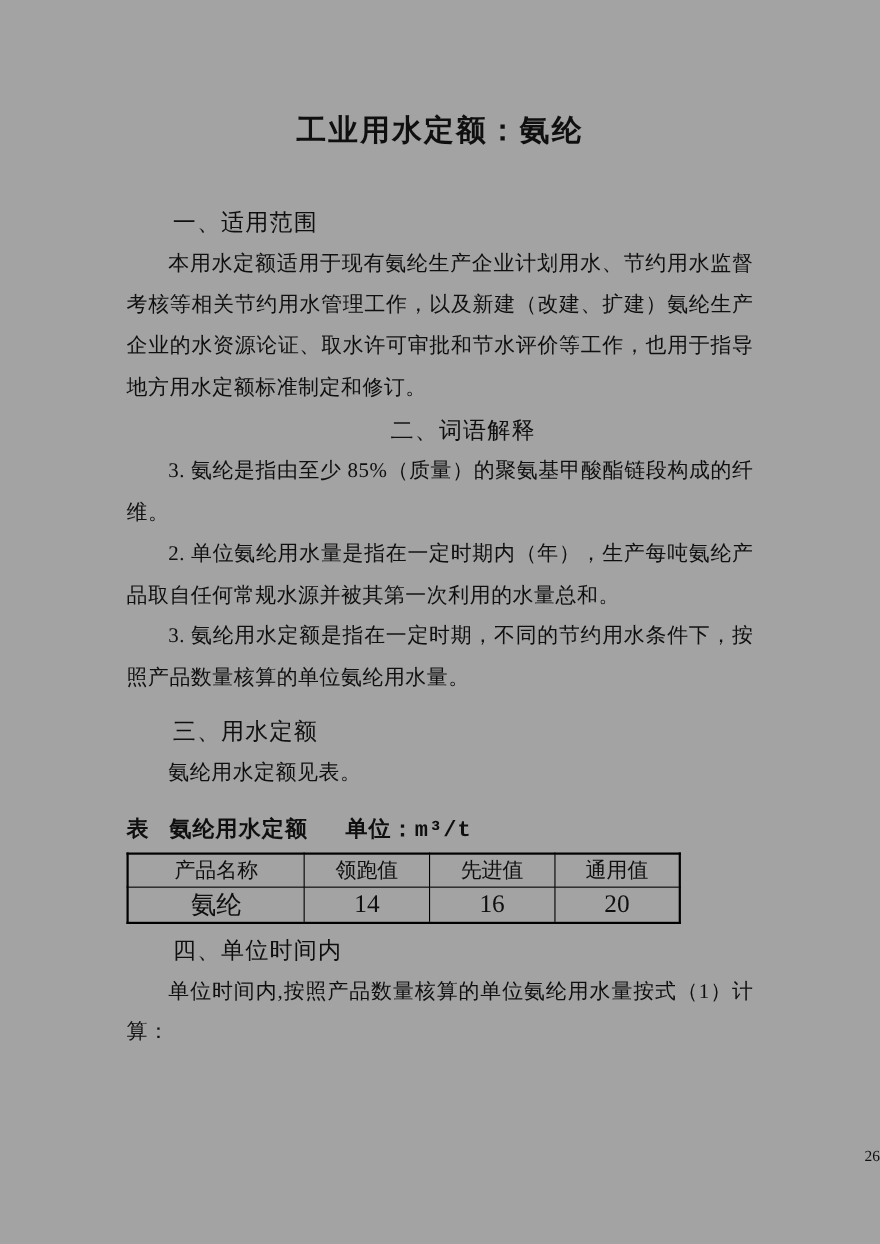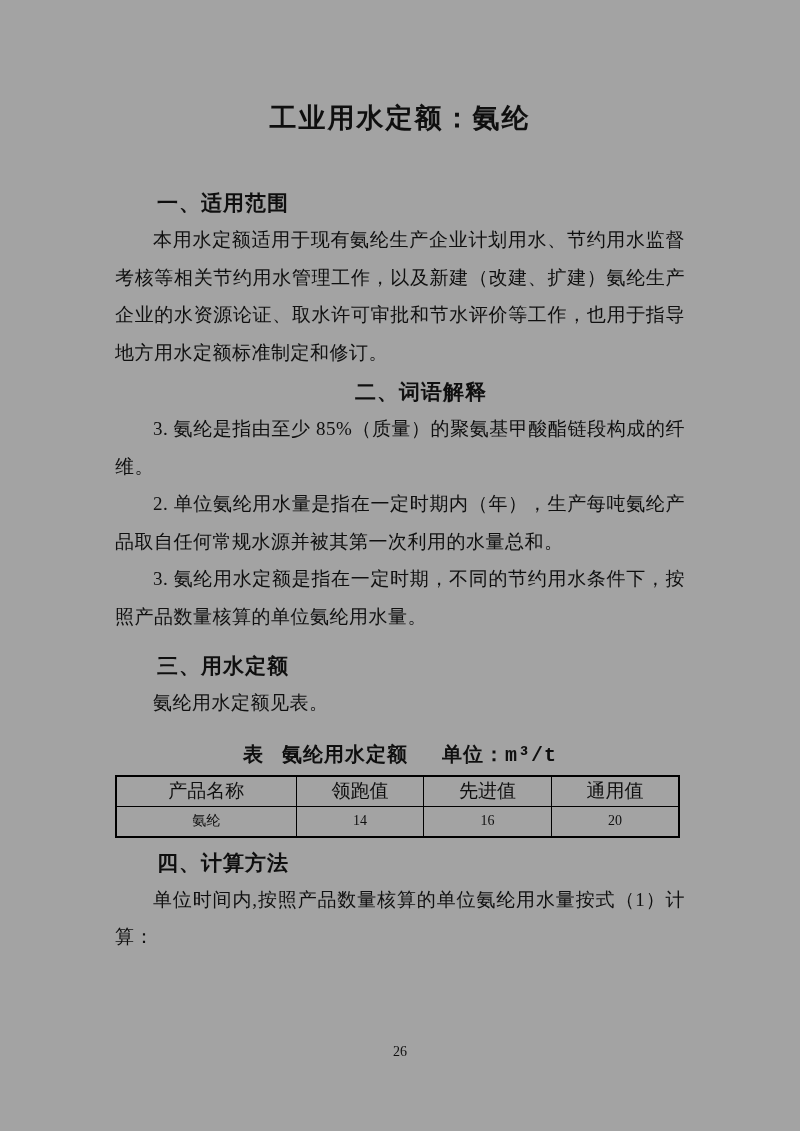--- a/index.html
+++ b/index.html
@@ -24,83 +24,82 @@
     text-align: center;
     font-family: "Liberation Sans", sans-serif;
     font-weight: bold;
     font-size: 27px;
     line-height: 36px;
     letter-spacing: 2px;
   }
   .sec-heading {
     margin-top: 0;
     font-family: "Liberation Sans", sans-serif;
-    font-weight: bold;
+    font-weight: normal;
     font-size: 21px;
     line-height: 37px;
     text-indent: 2em;
     letter-spacing: 1px;
   }
   .h1 { margin-top: 48px; }
   .h2 { margin-top: 2px; text-align: center; }
   .h3 { margin-top: 12px; }
   .h4 { margin-top: 6px; }
   .para {
     font-size: 19px;
     line-height: 37.5px;
     text-align: justify;
     text-indent: 2em;
     margin: 0;
     letter-spacing: 0.5px;
   }
   .table-caption {
     margin-top: 19px;
-    text-align: center;
     font-family: "Liberation Sans", sans-serif;
     font-weight: bold;
     font-size: 20px;
     line-height: 26px;
     letter-spacing: 1px;
   }
   .cap-title { margin-left: 18px; }
   .cap-unit  { margin-left: 34px; }
   .cap-unit-value { font-family: "Liberation Mono", "DejaVu Sans Mono", monospace; font-weight: bold; }
   table.quota {
     margin-top: 6px;
-    width: 565px;
+    width: 504px;
     border-collapse: collapse;
     border: 2px solid #000;
     table-layout: fixed;
   }
   table.quota th, table.quota td {
     border: 1px solid #000;
     text-align: center;
     vertical-align: middle;
     font-weight: normal;
     padding: 0;
   }
   table.quota th { height: 29px; font-size: 19px; }
-  table.quota td { height: 29px; font-size: 14px; margin-top: 16px; }
+  table.quota td { height: 29px; font-size: 23px; margin-top: 16px; }
   col.c-name { width: 32%; }
   col.c-val  { width: 22.66%; }
   .table-note {
     margin-top: 3px;
     width: 588px;
     font-size: 13.5px;
     line-height: 29px;
     text-align: justify;
     text-indent: 2em;
     letter-spacing: 0.3px;
   }
   .page-number {
     position: absolute;
     left: 0;
     right: 0;
     top: 1044px;
-    text-align: center;
+    text-align: right;
     font-size: 14px;
   }
 </style>
 </head>
 <body>
 
 <div class="page">
   <div class="content">
 
     <div class="doc-title">工业用水定额：氨纶</div>
@@ -139,19 +138,19 @@
         <tr>
           <td>氨纶</td>
           <td>14</td>
           <td>16</td>
           <td>20</td>
         </tr>
       </tbody>
     </table>
 
 
-    <div class="sec-heading h4">四、计算方法</div>
+    <div class="sec-heading h4">四、单位时间内</div>
     <p class="para">单位时间内,按照产品数量核算的单位氨纶用水量按式（1）计算：</p>
 
   </div>
 
   <div class="page-number">26</div>
 </div>
 
 </body></html>

